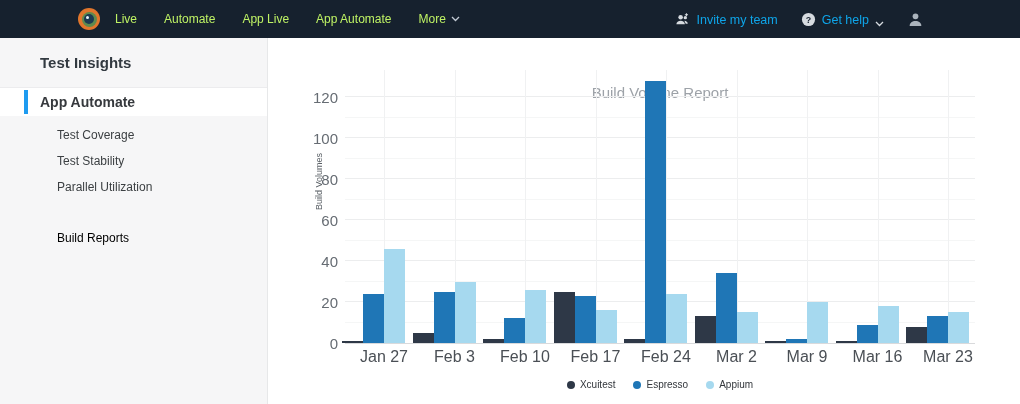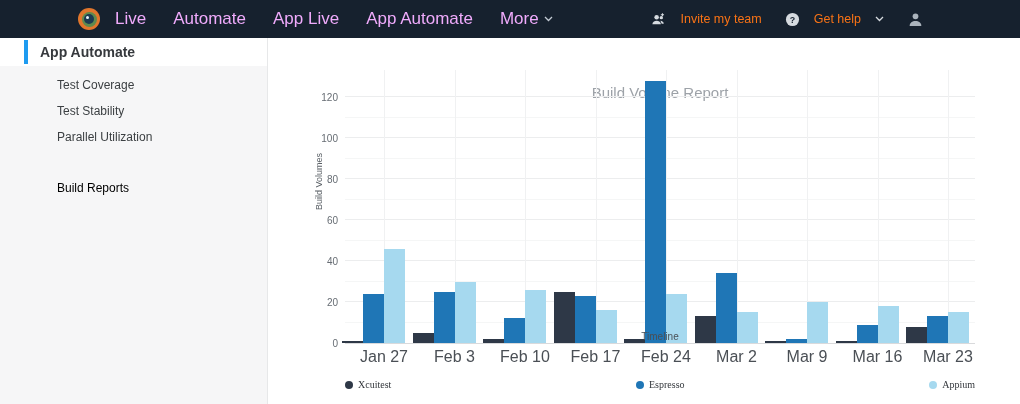--- a/index.html
+++ b/index.html
@@ -8,23 +8,23 @@
 
   
   .navbar { height:38px; background:#16212e; display:flex; align-items:center; padding:0 96px 0 78px; flex:0 0 auto; }
   .brand { display:flex; align-items:center; gap:8px; cursor:pointer; }
   .logo { width:22px; height:22px; border-radius:50%; background:#e1762c; display:flex; align-items:center; justify-content:center; }
   .logo .ring { width:15px; height:15px; border-radius:50%; background:#5f8a4e; display:flex; align-items:center; justify-content:center; }
   .logo .core { width:10px; height:10px; border-radius:50%; background:#1c3a52; position:relative; }
   .logo .core::after { content:""; position:absolute; left:2px; top:2px; width:3px; height:3px; border-radius:50%; background:#e8f4fa; }
   .brand-name { color:#ffffff; font-size:16px; font-weight:700; letter-spacing:.2px; }
   .nav-links { display:flex; align-items:center; gap:27px; margin-left:15px; }
-  .nav-link { color:#f0abfc; font-size:17px; cursor:pointer; display:flex; align-items:center; gap:5px; white-space:nowrap; }
+  .nav-link { color:#bef264; font-size:12px; cursor:pointer; display:flex; align-items:center; gap:5px; white-space:nowrap; }
   .nav-right { margin-left:auto; display:flex; align-items:center; gap:23px; }
-  .nav-right .item { color:#f97316; font-size:12.5px; display:flex; align-items:center; gap:14px; cursor:pointer; white-space:nowrap; }
+  .nav-right .item { color:#0ea5e9; font-size:12.5px; display:flex; align-items:flex-end; gap:6px; cursor:pointer; white-space:nowrap; }
   .icon14 { width:15px; height:15px; display:inline-flex; }
 
   
   .content { flex:1; display:flex; min-height:0; }
 
   
   .sidebar { width:268px; background:#f6f6f7; border-right:1px solid #e7e8e9; display:flex; flex-direction:column; }
   .sidebar-header { height:50px; display:flex; align-items:center; padding-left:40px; border-bottom:1px solid #ececee; }
   .sidebar-title { font-size:15px; font-weight:700; color:#333a41; }
   .sidebar-section { height:28px; background:#ffffff; display:flex; align-items:center; position:relative; padding-left:40px; cursor:pointer; }
@@ -36,27 +36,27 @@
 
   
   .main { flex:1; background:#ffffff; position:relative; }
   .chart-title { position:absolute; top:46px; left:77px; width:630px; text-align:center; font-size:15px; font-weight:400; color:#9da2a8; }
   .plot { position:absolute; left:77px; top:29px; width:630px; height:276px; }
   .gridline-h { position:absolute; left:0; width:100%; height:1px; }
   .gridline-h.major { background:#ecedee; }
   .gridline-h.minor { background:#f5f6f6; }
   .gridline-v { position:absolute; top:3px; bottom:0; width:1px; background:#f0f1f2; }
   .x-axis-line { position:absolute; left:0; right:0; bottom:-1px; height:1px; background:#d9dadc; }
-  .ytick-label { position:absolute; right:100%; margin-right:7px; font-size:10px; color:#666c73; transform:translateY(-50%); white-space:nowrap; }
+  .ytick-label { position:absolute; right:100%; margin-right:7px; font-size:15px; color:#666c73; transform:translateY(-50%); white-space:nowrap; }
   .bar-group { position:absolute; bottom:0; width:63px; display:flex; align-items:flex-end; }
   .bar { width:21px; }
   .xtick-label { position:absolute; top:281px; transform:translateX(-50%); font-size:16px; color:#4a4f55; white-space:nowrap; }
   .xaxis-title { position:absolute; top:293px; left:77px; width:630px; text-align:center; font-size:10px; color:#4a4f55; }
   .ylabel { position:absolute; left:22px; top:167px; transform:rotate(-90deg) translateX(50%); transform-origin:center; font-size:9px; color:#5a6066; white-space:nowrap; }
-  .legend { position:absolute; top:341px; left:77px; width:630px; display:flex; justify-content:space-between; gap:18px;font-family:Liberation Serif, serif; }
+  .legend { position:absolute; top:341px; left:77px; width:630px; display:flex; justify-content:center; gap:18px; }
   .legend-item { display:flex; align-items:center; gap:5px; font-size:10px; color:#33373c; cursor:pointer; }
   .legend-dot { width:8px; height:8px; border-radius:50%; }
 </style>
 </head>
 <body>
 
 <div class="app">
 
   <header class="navbar">
     <div class="brand">
@@ -108,20 +108,23 @@
             <circle cx="8" cy="5" r="2.7" fill="#aab3bc"></circle>
             <path d="M2.5 14c0-3 2.5-4.6 5.5-4.6s5.5 1.6 5.5 4.6z" fill="#aab3bc"></path>
           </svg>
       </span>
     </div>
   </header>
 
   <div class="content">
 
     <aside class="sidebar">
+      <div class="sidebar-header">
+        <span class="sidebar-title">Test Insights</span>
+      </div>
       <div class="sidebar-section">
         <span class="active-bar"></span>
         <span class="sidebar-section-label">App Automate</span>
       </div>
       <ul class="sidebar-items" id="sidebar-items">
           <li class="sidebar-item">Test Coverage</li>
           <li class="sidebar-item">Test Stability</li>
           <li class="sidebar-item">Parallel Utilization</li>
           <li class="sidebar-item active">Build Reports</li>
         </ul>
@@ -208,21 +211,20 @@
           </div>
           <div class="gridline-v" style="left: 603px;"></div>
           <span class="xtick-label" style="left: 603px;">Mar 23</span>
           <div class="bar-group" style="left: 561px;">
             <div class="bar" style="height: 16.4px; background: rgb(46, 56, 71);"></div>
             <div class="bar" style="height: 26.65px; background: rgb(31, 118, 182);"></div>
             <div class="bar" style="height: 30.75px; background: rgb(166, 217, 239);"></div>
           </div>
           <div class="x-axis-line"></div>
         </div>
-      <div class="xaxis-title">Timeline</div>
       <div class="legend" id="legend">
           <span class="legend-item">
             <span class="legend-dot" style="background: rgb(46, 56, 71);"></span>
             <span>Xcuitest</span>
           </span>
           <span class="legend-item">
             <span class="legend-dot" style="background: rgb(31, 118, 182);"></span>
             <span>Espresso</span>
           </span>
           <span class="legend-item">

